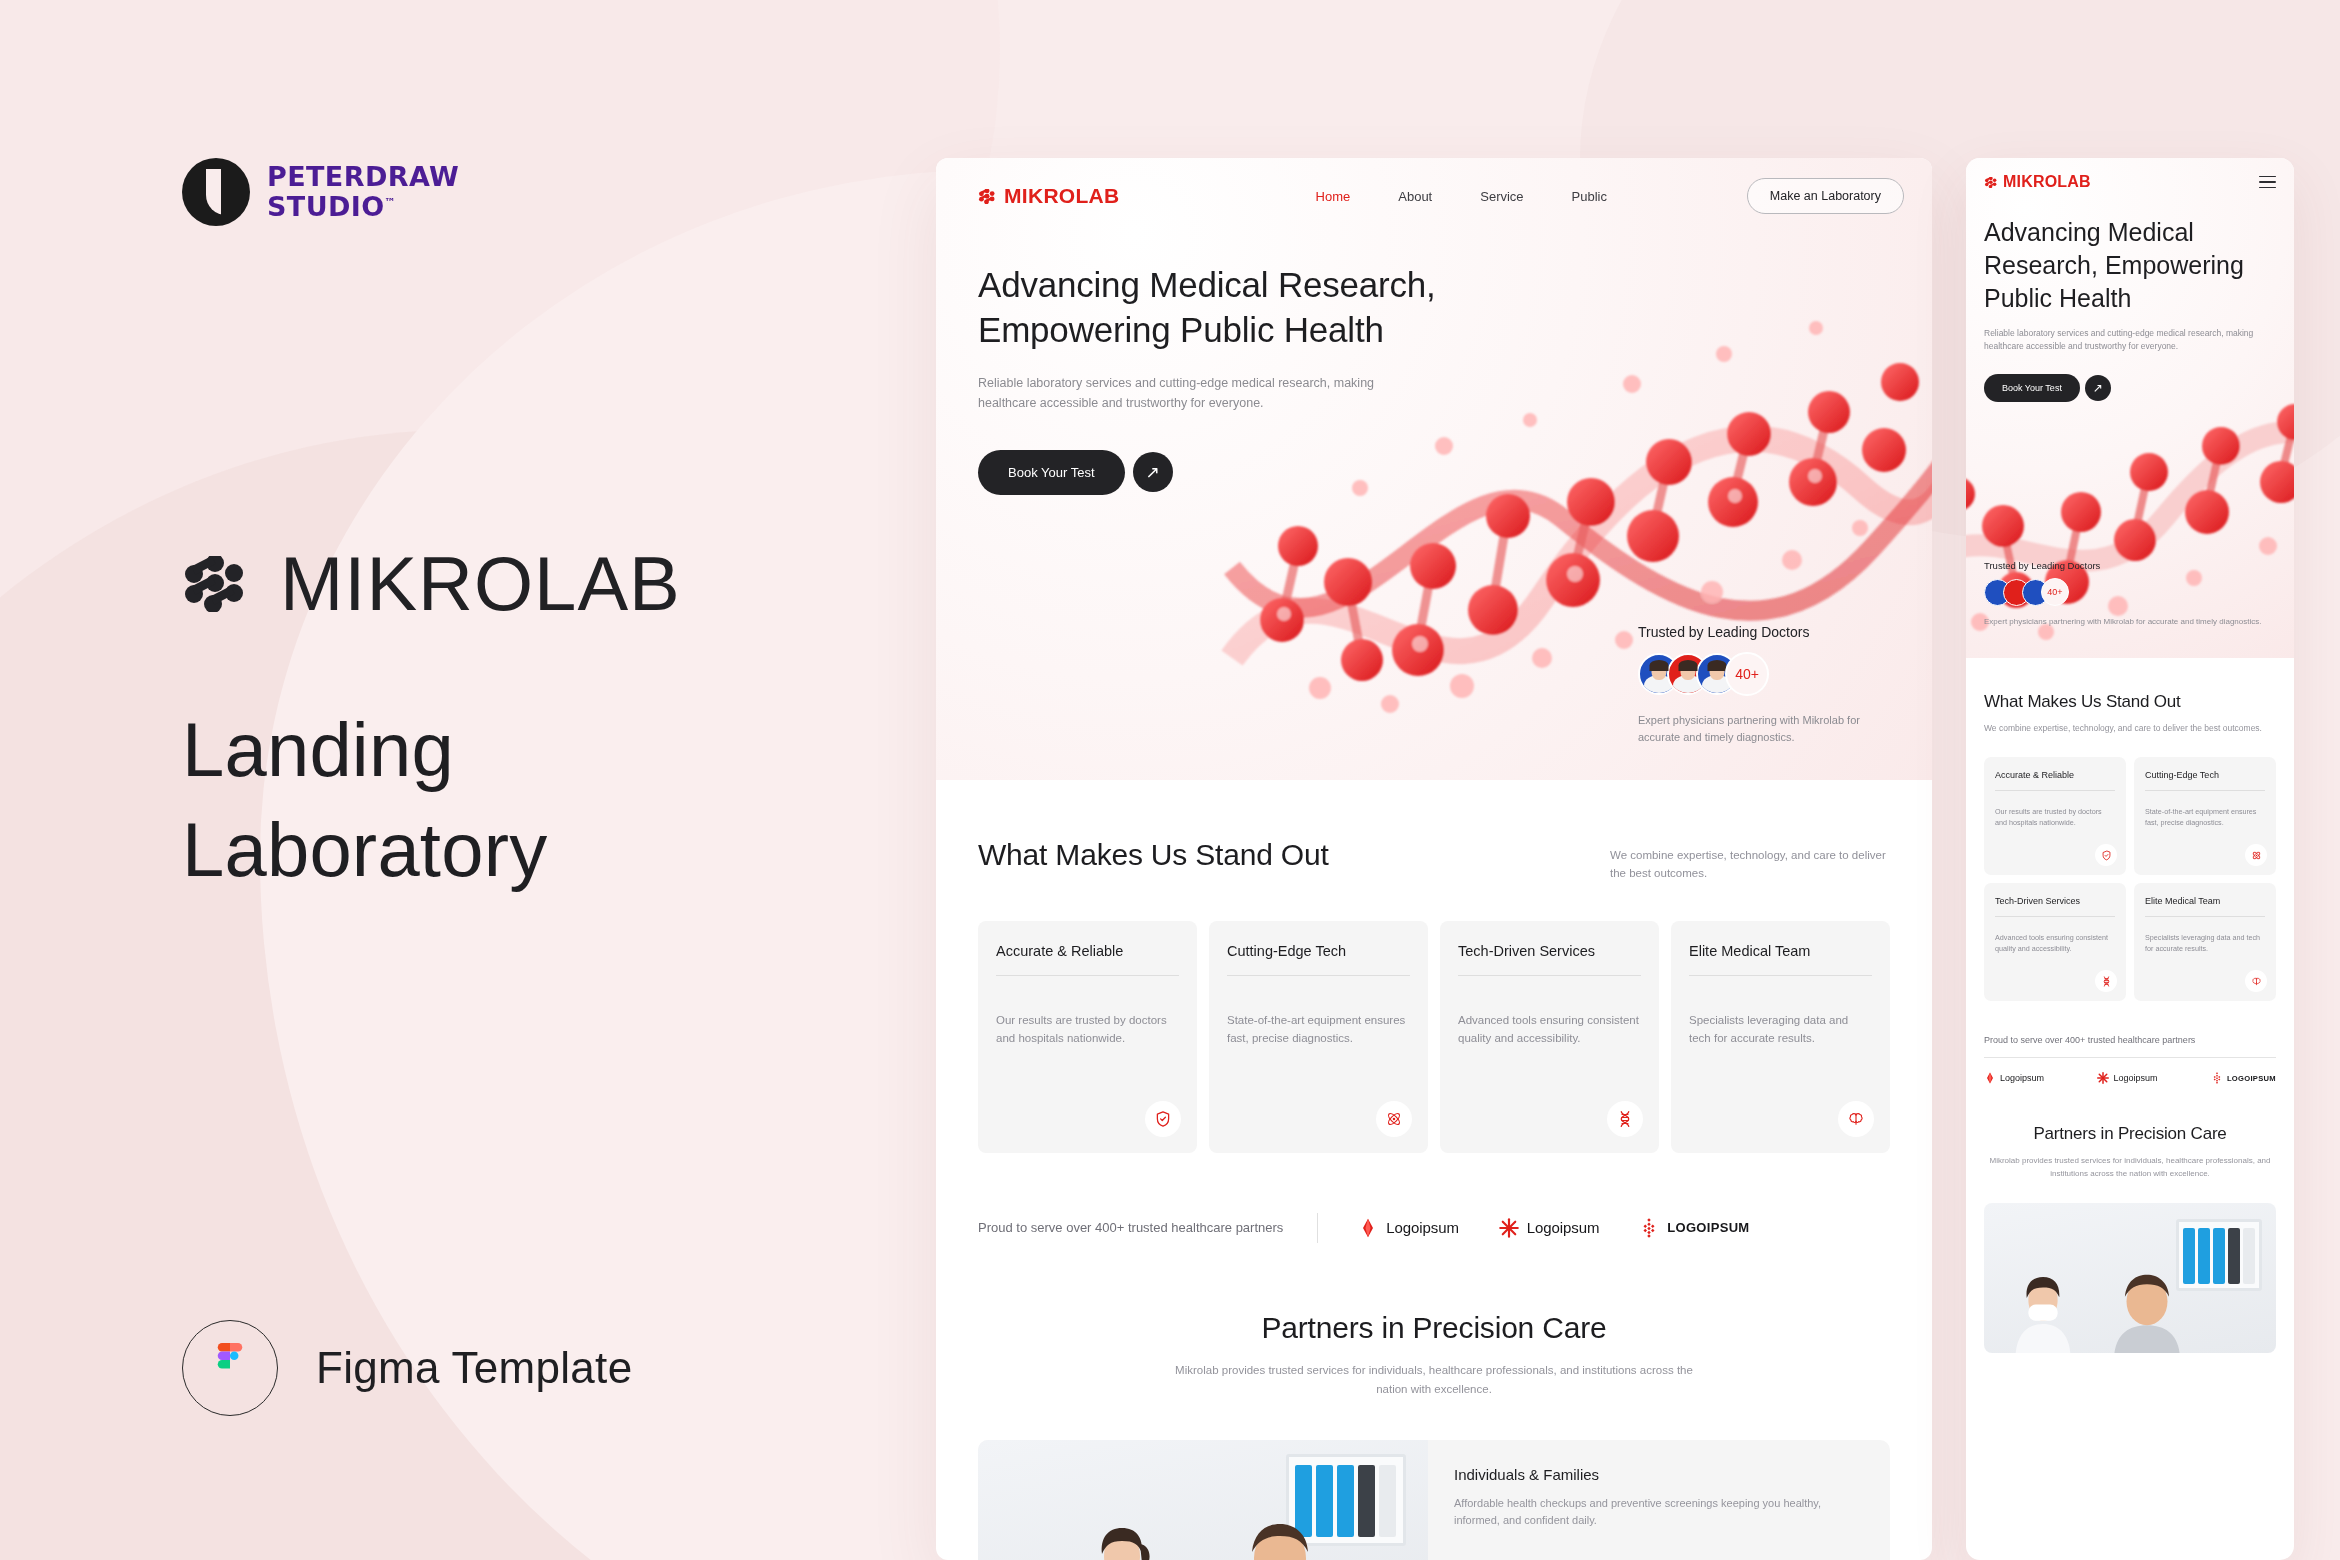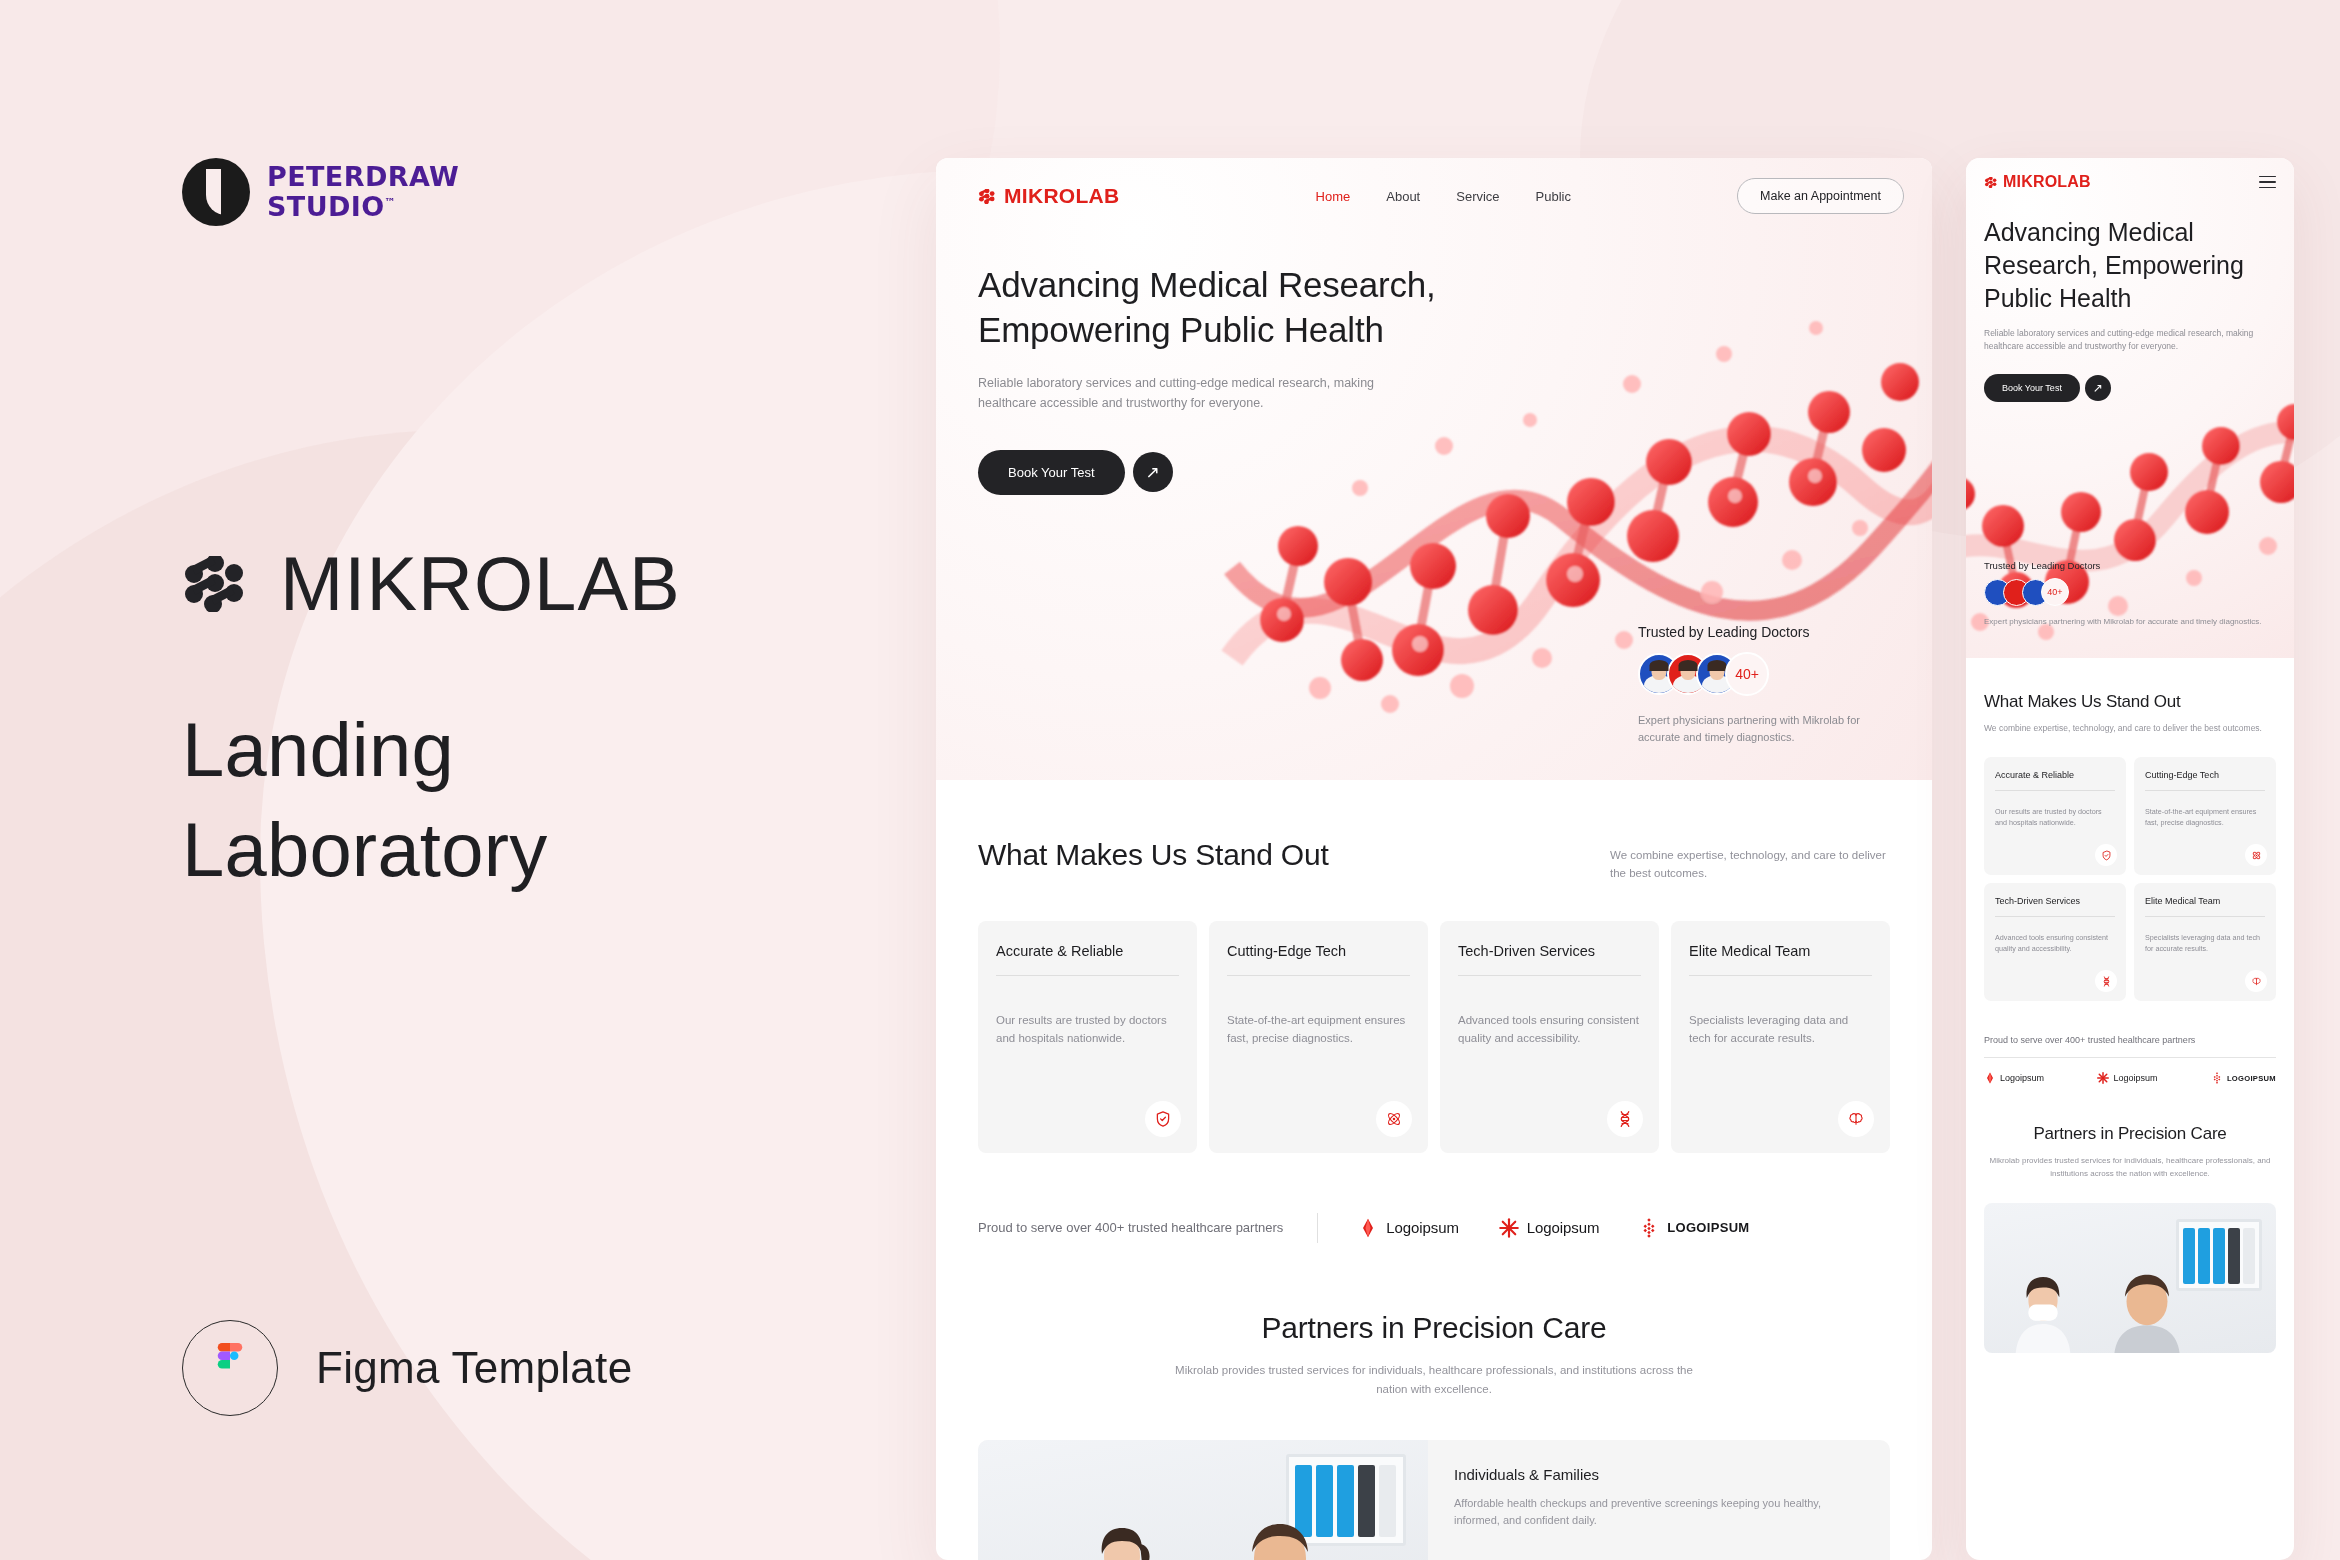--- a/index.html
+++ b/index.html
@@ -170,21 +170,21 @@
   .d-logo {
     display: flex; align-items: center; gap: 9px;
     color: #e0201b;
   }
   .d-logo-mark { width: 17px; height: 15px; flex: none; }
   .d-logo-text {
     font-size: 21px; font-weight: bold; letter-spacing: .3px;
     color: #e0201b;
   }
   .d-navlinks {
-    display: flex; gap: 36px;
+    display: flex; gap: 48px;
     margin-left: 196px;
     font-size: 13px;
   }
   .d-navlinks a { color: #3d3d42; text-decoration: none; }
   .d-navlinks a.active { color: #e0201b; }
   .d-cta {
     margin-left: auto;
     border: 1px solid #b9b9bd;
     border-radius: 999px;
     padding: 10px 22px;
@@ -612,21 +612,21 @@
             </g>
           </svg>
           <span class="d-logo-text">MIKROLAB</span>
         </div>
         <nav class="d-navlinks">
           <a class="active" href="#">Home</a>
           <a href="#">About</a>
           <a href="#">Service</a>
           <a href="#">Public</a>
         </nav>
-        <div class="d-cta">Make an Appointment</div>
+        <div class="d-cta">Make an Laboratory</div>
       </div>
 
       <div class="d-hero-copy">
         <h1 class="d-h1">Advancing Medical Research,<br>Empowering Public Health</h1>
         <p class="d-sub">Reliable laboratory services and cutting-edge medical research, making healthcare accessible and trustworthy for everyone.</p>
         <div class="btn-group">
           <div class="btn-dark">Book Your Test</div>
           <div class="btn-arrow">↗</div>
         </div>
       </div>

